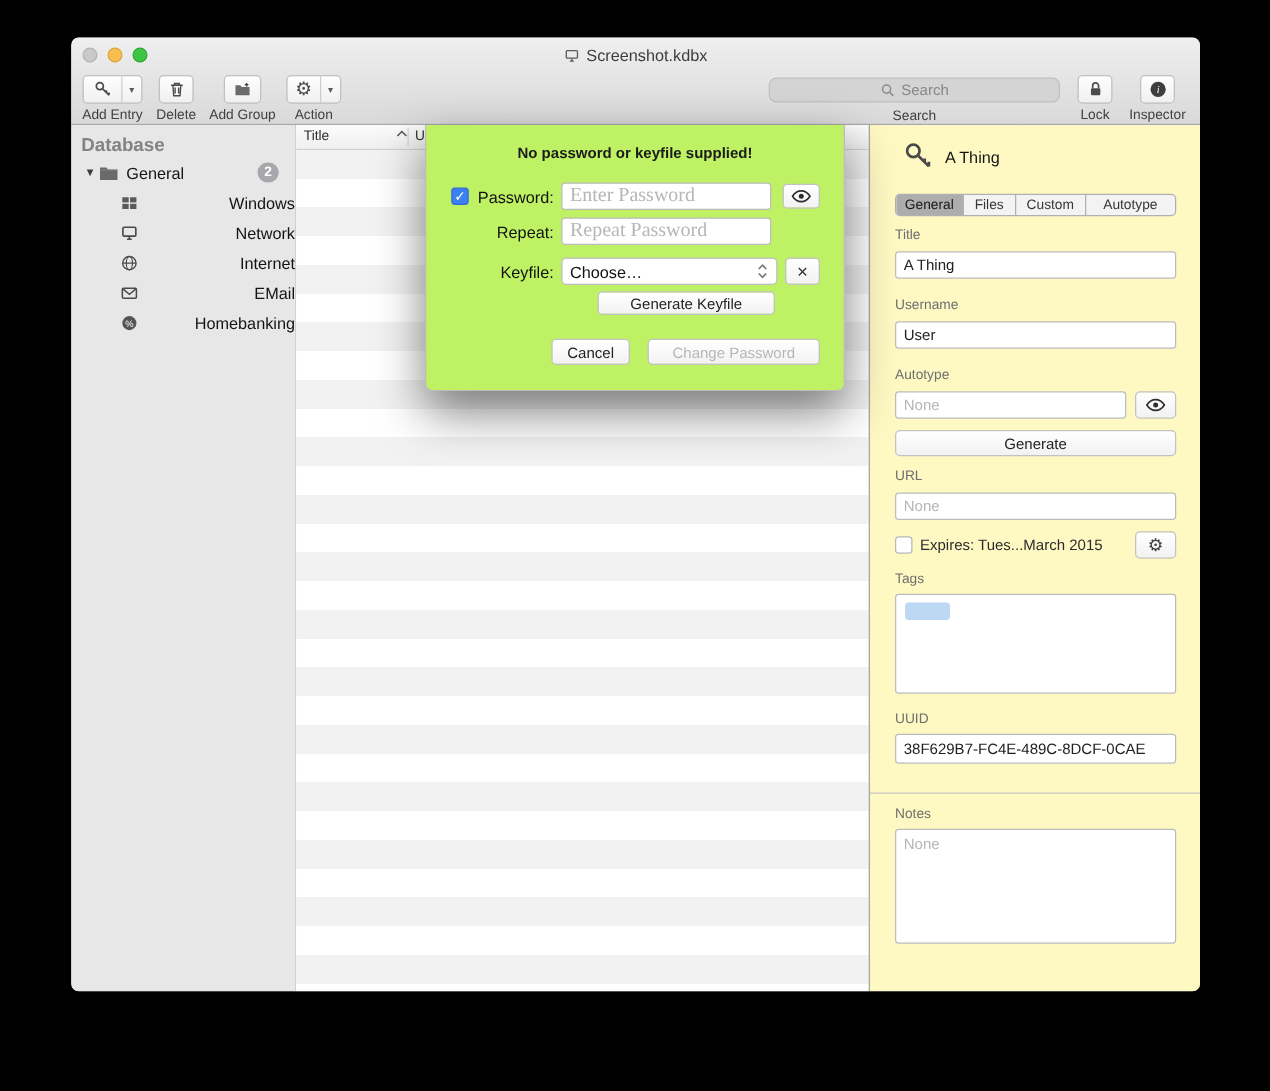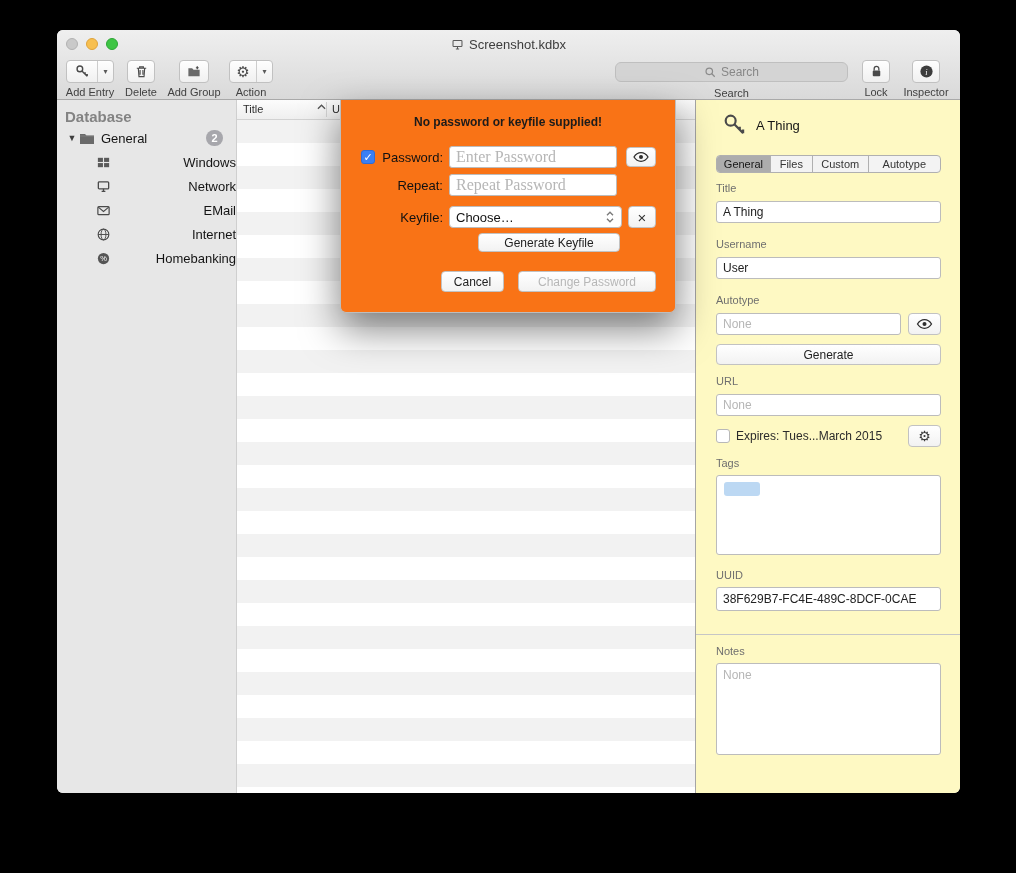--- a/index.html
+++ b/index.html
@@ -82,21 +82,21 @@
   .col-div { position:absolute; left:89px; top:2px; bottom:2px; width:1px; background:#d4d4d4; }
   .col-user { position:absolute; left:95px; top:3px; }
   .rows {
     position:absolute; top:20px; left:0; right:0; bottom:0;
     background:repeating-linear-gradient(180deg,#f2f2f2 0 23px,#ffffff 23px 46px);
   }
 
   
   .sheet {
     position:absolute; left:283px; top:70px; width:336px; height:213px;
-    background:#f97316; border:1px solid #bdbdbd; border-top:none;
+    background:#bef264; border:1px solid #bdbdbd; border-top:none;
     border-radius:0 0 6px 6px; z-index:6;
     box-shadow:0 16px 38px rgba(0,0,0,.5);
   }
   .sheet-msg { position:absolute; top:15px; left:0; right:0; text-align:center; font-size:12px; font-weight:bold; color:#1b1b1b; }
   .checkbox {
     width:14px; height:14px; border-radius:3px; background:#3b7ff3; border:1px solid #2f6bd6;
     color:#fff; font-size:11px; display:flex; align-items:center; justify-content:center;
   }
   .checkbox.empty { background:#fff; border:1px solid #b8b8b8; color:transparent; }
   .dlg-label { position:absolute; width:66px; text-align:right; font-size:13px; color:#111; }
@@ -284,35 +284,35 @@
           <svg width="15" height="15" viewBox="0 0 16 16">
               <rect x="2.5" y="3" width="11" height="7.5" rx="1" fill="none" stroke="#4a4a4a" stroke-width="1.4"></rect>
               <path d="M6 13.2h4M8 10.5v2.7" stroke="#4a4a4a" stroke-width="1.4" fill="none"></path>
             </svg>
         </span>
         <span class="txt">Network</span>
       </div>
       <div class="sb-item">
         <span class="ico">
           <svg width="15" height="15" viewBox="0 0 16 16">
-              <rect x="2" y="3.8" width="12" height="8.6" rx="1" fill="none" stroke="#4a4a4a" stroke-width="1.3"></rect>
-              <path d="M2.4 4.4 8 9l5.6-4.6" fill="none" stroke="#4a4a4a" stroke-width="1.2"></path>
-            </svg>
-        </span>
-        <span class="txt">EMail</span>
-      </div>
-      <div class="sb-item">
-        <span class="ico">
-          <svg width="15" height="15" viewBox="0 0 16 16">
               <circle cx="8" cy="8" r="5.7" fill="none" stroke="#4a4a4a" stroke-width="1.2"></circle>
               <ellipse cx="8" cy="8" rx="2.6" ry="5.7" fill="none" stroke="#4a4a4a" stroke-width="1"></ellipse>
               <path d="M2.3 8h11.4" stroke="#4a4a4a" stroke-width="1"></path>
             </svg>
         </span>
         <span class="txt">Internet</span>
+      </div>
+      <div class="sb-item">
+        <span class="ico">
+          <svg width="15" height="15" viewBox="0 0 16 16">
+              <rect x="2" y="3.8" width="12" height="8.6" rx="1" fill="none" stroke="#4a4a4a" stroke-width="1.3"></rect>
+              <path d="M2.4 4.4 8 9l5.6-4.6" fill="none" stroke="#4a4a4a" stroke-width="1.2"></path>
+            </svg>
+        </span>
+        <span class="txt">EMail</span>
       </div>
       <div class="sb-item">
         <span class="ico">
           <svg width="15" height="15" viewBox="0 0 16 16">
               <circle cx="8" cy="8" r="6" fill="#555555"></circle>
               <text x="8" y="11" font-size="8" fill="#ffffff" text-anchor="middle" font-family="Liberation Sans, sans-serif">%</text>
             </svg>
         </span>
         <span class="txt">Homebanking</span>
       </div>

